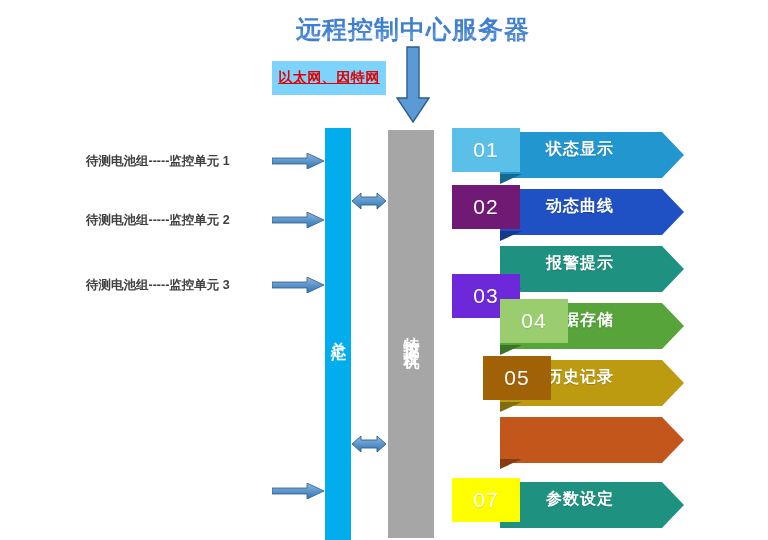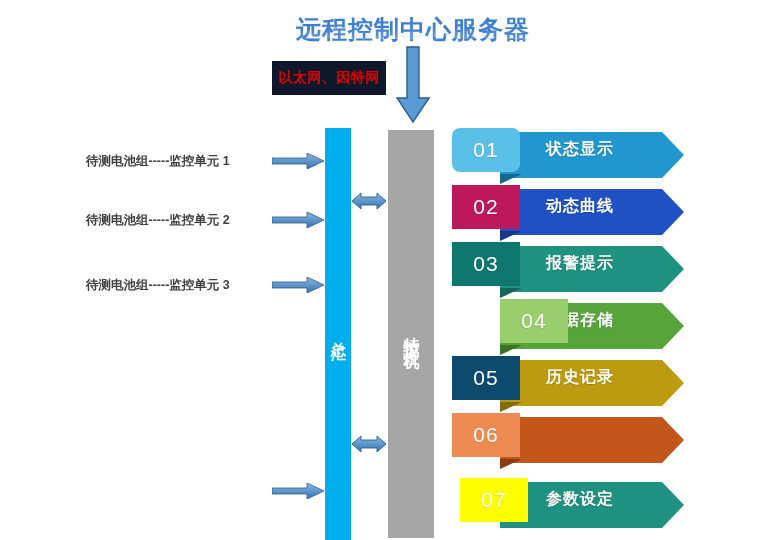--- a/index.html
+++ b/index.html
@@ -25,24 +25,25 @@
     color:#bcd3ef;letter-spacing:1px;line-height:30px;
     transform:scaleY(-0.45);transform-origin:top center;
     opacity:.55;white-space:nowrap;
     -webkit-mask-image:linear-gradient(to top,rgba(0,0,0,0),rgba(0,0,0,.8));
             mask-image:linear-gradient(to top,rgba(0,0,0,0),rgba(0,0,0,.8));
   }
 
   
   .netlabel{
     position:absolute;left:272px;top:53px;width:114px;height:34px;
-    background:#0f172a;
+    background:#7dd3fc;
     display:flex;align-items:center;justify-content:center;
     color:#e00000;font-weight:700;font-size:14px;
     letter-spacing:.5px;
+    text-decoration:underline;
   }
 
   
   .downarrow{position:absolute;left:396px;top:38px;width:34px;height:78px;}
 
   
   .unit-label{
     position:absolute;left:86px;width:186px;height:18px;
     font-size:12.5px;font-weight:700;color:#404040;
     white-space:nowrap;text-align:left;line-height:18px;
@@ -201,55 +202,55 @@
       <svg viewBox="0 0 184 46">
           <polygon points="0,0 162,0 184,23 162,46 0,46" fill="#2296CE"></polygon>
         </svg>
     </div>
     <div class="numfold">
       <svg viewBox="0 0 22 10" width="22" height="10">
           <polygon points="0,0 22,0 0,10" fill="#15688F"></polygon>
         </svg>
     </div>
     <div class="chev-label">状态显示</div>
-    <div class="numbox" style="background: rgb(91, 192, 232); border-radius: 8px;">
+    <div class="numbox" style="background: rgb(91, 192, 232);">
       <span>01</span>
     </div>
   </div>
 
   <div class="row" style="top:177px">
     <div class="chev">
       <svg viewBox="0 0 184 46">
           <polygon points="0,0 162,0 184,23 162,46 0,46" fill="#1F51C4"></polygon>
         </svg>
     </div>
     <div class="numfold">
       <svg viewBox="0 0 22 10" width="22" height="10">
           <polygon points="0,0 22,0 0,10" fill="#163A8A"></polygon>
         </svg>
     </div>
     <div class="chev-label">动态曲线</div>
-    <div class="numbox" style="background: #be185d;">
+    <div class="numbox" style="background: #701a75;">
       <span>02</span>
     </div>
   </div>
 
   <div class="row" style="top:234px">
     <div class="chev">
       <svg viewBox="0 0 184 46">
           <polygon points="0,0 162,0 184,23 162,46 0,46" fill="#1F9180"></polygon>
         </svg>
     </div>
     <div class="numfold">
       <svg viewBox="0 0 22 10" width="22" height="10">
           <polygon points="0,0 22,0 0,10" fill="#15655A"></polygon>
         </svg>
     </div>
     <div class="chev-label">报警提示</div>
-    <div class="numbox" style="background: #0f766e;">
+    <div class="numbox" style="background: #6d28d9; margin-top: 32px;">
       <span>03</span>
     </div>
   </div>
 
   <div class="row" style="top:291px">
     <div class="chev">
       <svg viewBox="0 0 184 46">
           <polygon points="0,0 162,0 184,23 162,46 0,46" fill="#56A43A"></polygon>
         </svg>
     </div>
@@ -269,46 +270,43 @@
       <svg viewBox="0 0 184 46">
           <polygon points="0,0 162,0 184,23 162,46 0,46" fill="#BC9B10"></polygon>
         </svg>
     </div>
     <div class="numfold">
       <svg viewBox="0 0 22 10" width="22" height="10">
           <polygon points="0,0 22,0 0,10" fill="#836C0B"></polygon>
         </svg>
     </div>
     <div class="chev-label">历史记录</div>
-    <div class="numbox" style="background: #0c4a6e;">
+    <div class="numbox" style="background: #a16207; margin-left: 31px;">
       <span>05</span>
     </div>
   </div>
 
   <div class="row" style="top:405px">
     <div class="chev">
       <svg viewBox="0 0 184 46">
           <polygon points="0,0 162,0 184,23 162,46 0,46" fill="#C3561A"></polygon>
         </svg>
     </div>
     <div class="numfold">
       <svg viewBox="0 0 22 10" width="22" height="10">
           <polygon points="0,0 22,0 0,10" fill="#893C12"></polygon>
         </svg>
     </div>
-    <div class="numbox" style="background: rgb(238, 139, 82);">
-      <span>06</span>
-    </div>
   </div>
 
   <div class="row" style="top:470px">
     <div class="chev">
       <svg viewBox="0 0 184 46">
           <polygon points="0,0 162,0 184,23 162,46 0,46" fill="#1F9180"></polygon>
         </svg>
     </div>
     <div class="chev-label">参数设定</div>
-    <div class="numbox" style="background: rgb(255, 255, 0); margin-left: 8px;">
+    <div class="numbox" style="background: rgb(255, 255, 0);">
       <span style="color: rgb(255, 255, 255);">07</span>
     </div>
   </div>
 
 </div>
 
 </body></html>

